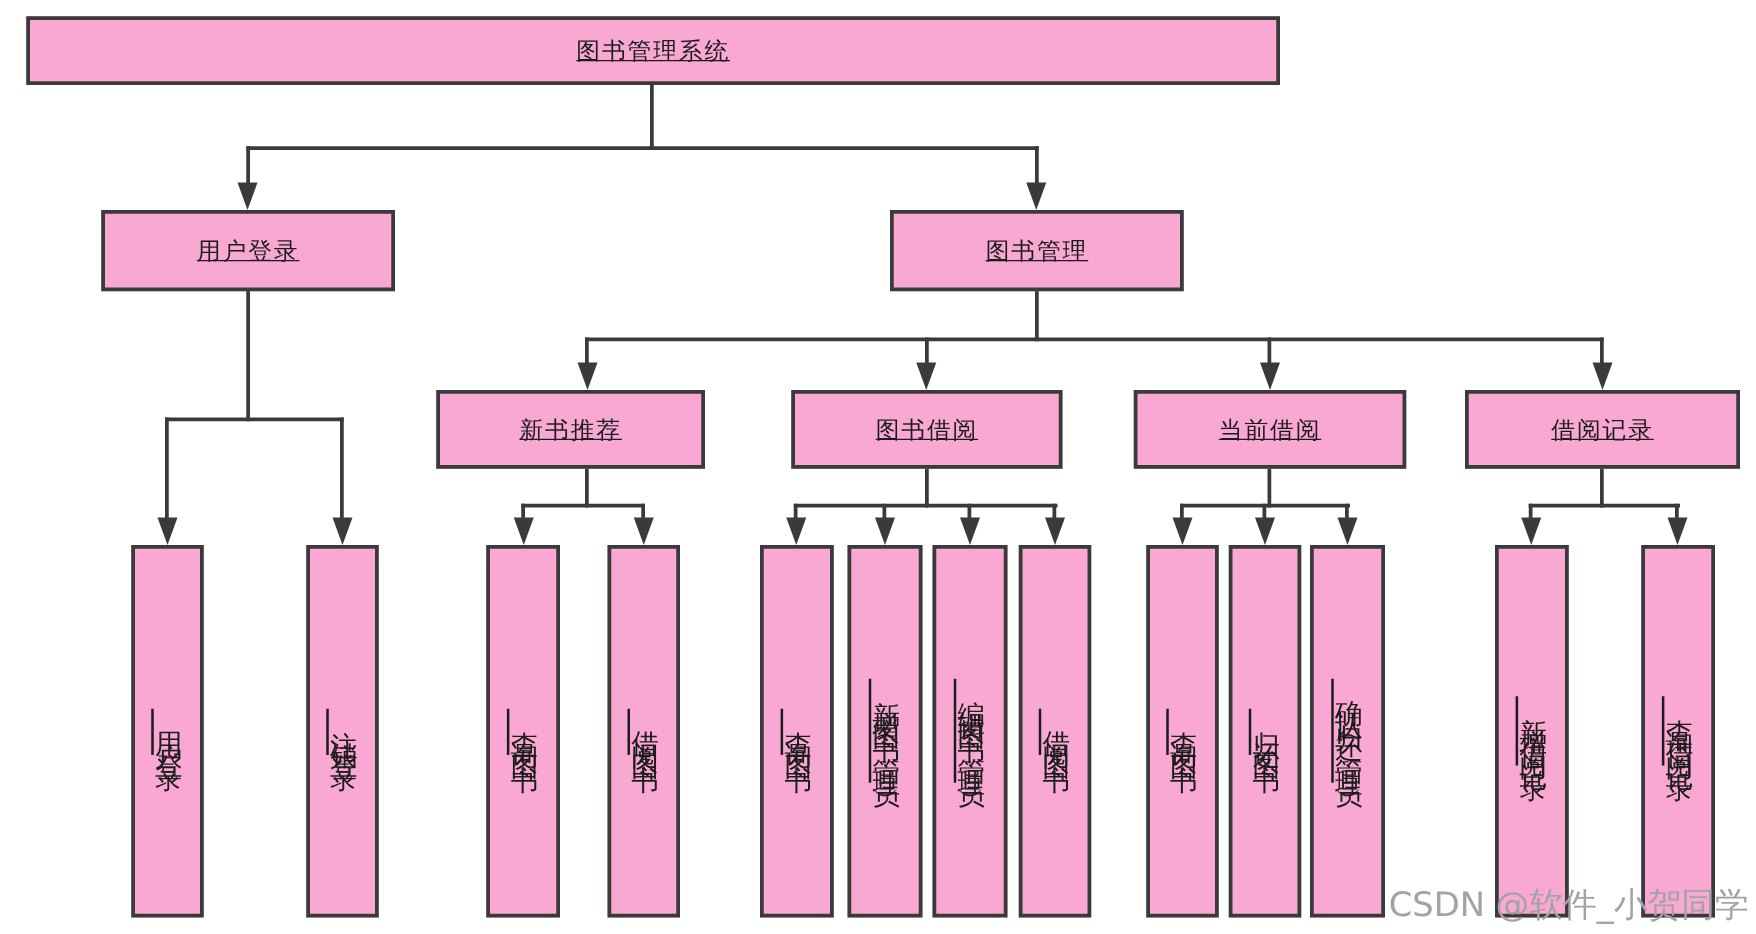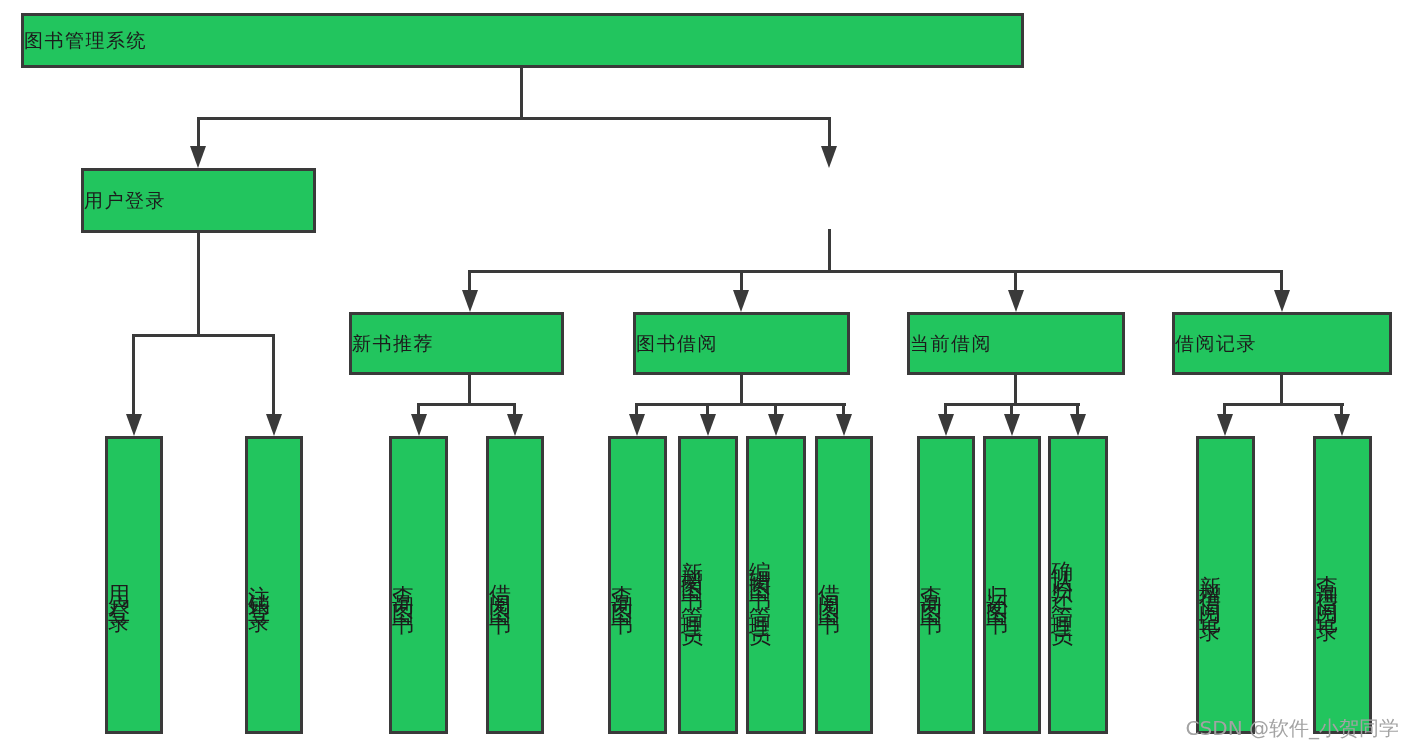--- a/index.html
+++ b/index.html
@@ -10,42 +10,43 @@
   }
   html,body{margin:0;padding:0;background:#fff;}
   #canvas{
     position:relative;width:1405px;height:747px;
     background:var(--background);
     font-family:"DejaVu Sans",sans-serif;
     color:var(--text);
     overflow:hidden;
   }
   .box{
-    position:absolute;background:#22c55e;
+    position:absolute;background:#f9a8d4;
     border:3px solid var(--line);
     box-sizing:border-box;
-    display:flex;align-items:center;justify-content:flex-start;
+    display:flex;align-items:center;justify-content:center;
     z-index:2;
+    text-decoration:underline;
   }
   .hlabel{font-size:19px;letter-spacing:1.5px;white-space:nowrap;}
   .vlabel{
     writing-mode:vertical-rl;text-orientation:mixed;
     font-size:22px;line-height:1;letter-spacing:0.42em;
     white-space:nowrap;
   }
   .hline{position:absolute;height:3px;background:var(--line);z-index:1;}
   .vline{position:absolute;width:3px;background:var(--line);z-index:1;}
   .tri{
     position:absolute;width:0;height:0;z-index:1;
     border-left:8px solid transparent;border-right:8px solid transparent;
     border-top:22px solid var(--line);
   }
   .watermark{
     position:absolute;right:6px;bottom:5px;
-    font-size:20px;color:var(--watermark);
+    font-size:27px;color:var(--watermark);
     z-index:5;white-space:nowrap;margin-left:36px;
   }
 </style>
 </head>
 <body>
 
 <div id="canvas">
 
   <div class="box" style="left:21px;top:13px;width:1003px;height:55px">
     <span class="hlabel">图书管理系统</span>
@@ -53,20 +54,23 @@
 
   <div class="vline" style="left:520px;top:67px;height:52px"></div>
   <div class="hline" style="left:197px;top:117px;width:634px"></div>
   <div class="vline" style="left:197px;top:117px;height:31px"></div>
   <div class="tri" style="left:190px;top:146px"></div>
   <div class="vline" style="left:828px;top:117px;height:31px"></div>
   <div class="tri" style="left:821px;top:146px"></div>
 
   <div class="box" style="left:81px;top:168px;width:235px;height:65px">
     <span class="hlabel">用户登录</span>
+  </div>
+  <div class="box" style="left:712px;top:168px;width:235px;height:65px">
+    <span class="hlabel">图书管理</span>
   </div>
 
   <div class="vline" style="left:197px;top:230px;height:107px"></div>
   <div class="hline" style="left:132px;top:334px;width:143px"></div>
   <div class="vline" style="left:132px;top:334px;height:82px"></div>
   <div class="tri" style="left:126px;top:414px"></div>
   <div class="vline" style="left:272px;top:334px;height:82px"></div>
   <div class="tri" style="left:266px;top:414px"></div>
 
   <div class="vline" style="left:828px;top:229px;height:44px"></div>

